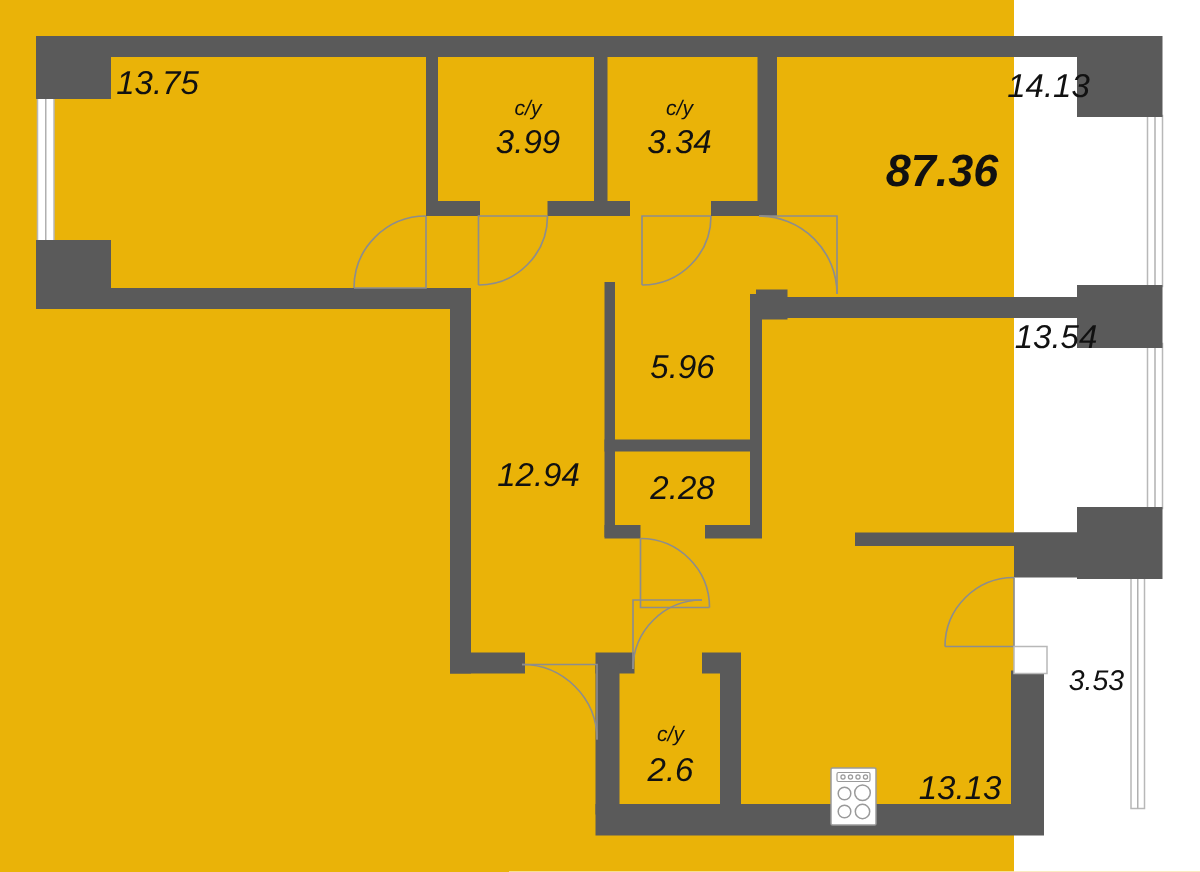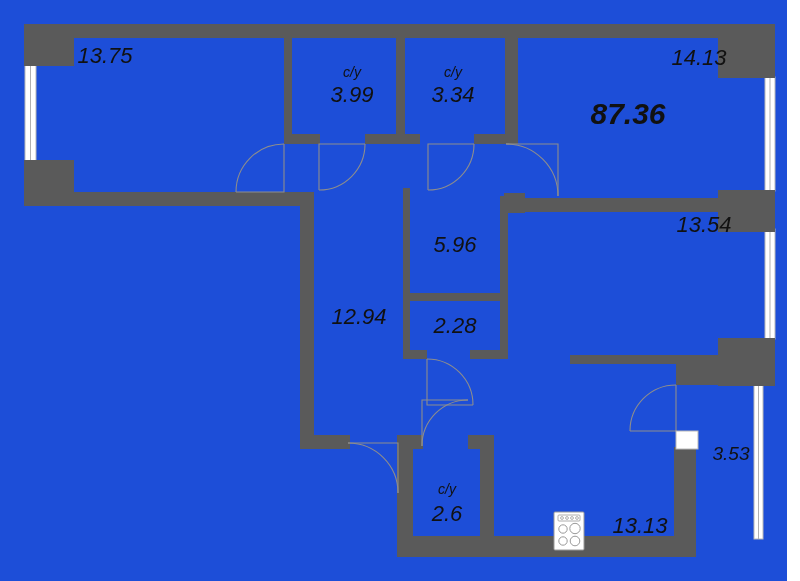--- a/index.html
+++ b/index.html
@@ -8,23 +8,23 @@
     background: #ffffff;
   }
   body {
     width: 800px;
     height: 581px;
     font-family: "Liberation Sans", sans-serif;
     overflow: hidden;
   }
   #plan-root {
     position: relative;
-    width: 787px;
+    width: 676px;
     height: 581px;
-    background: #1d4ed8;
+    background: #eab308;
   }
   svg#floorplan {
     display: block;
     width: 800px;
     height: 581px;
   }
   .wall   { fill: #5a5a5a; }
   .win-frame { fill: #ffffff; stroke: #b8b8b8; stroke-width: 1; }
   .win-line  { stroke: #b0b0b0; stroke-width: 1; fill: none; }
   .door-arc  { fill: none; stroke: #8d8d8d; stroke-width: 1.1; }

